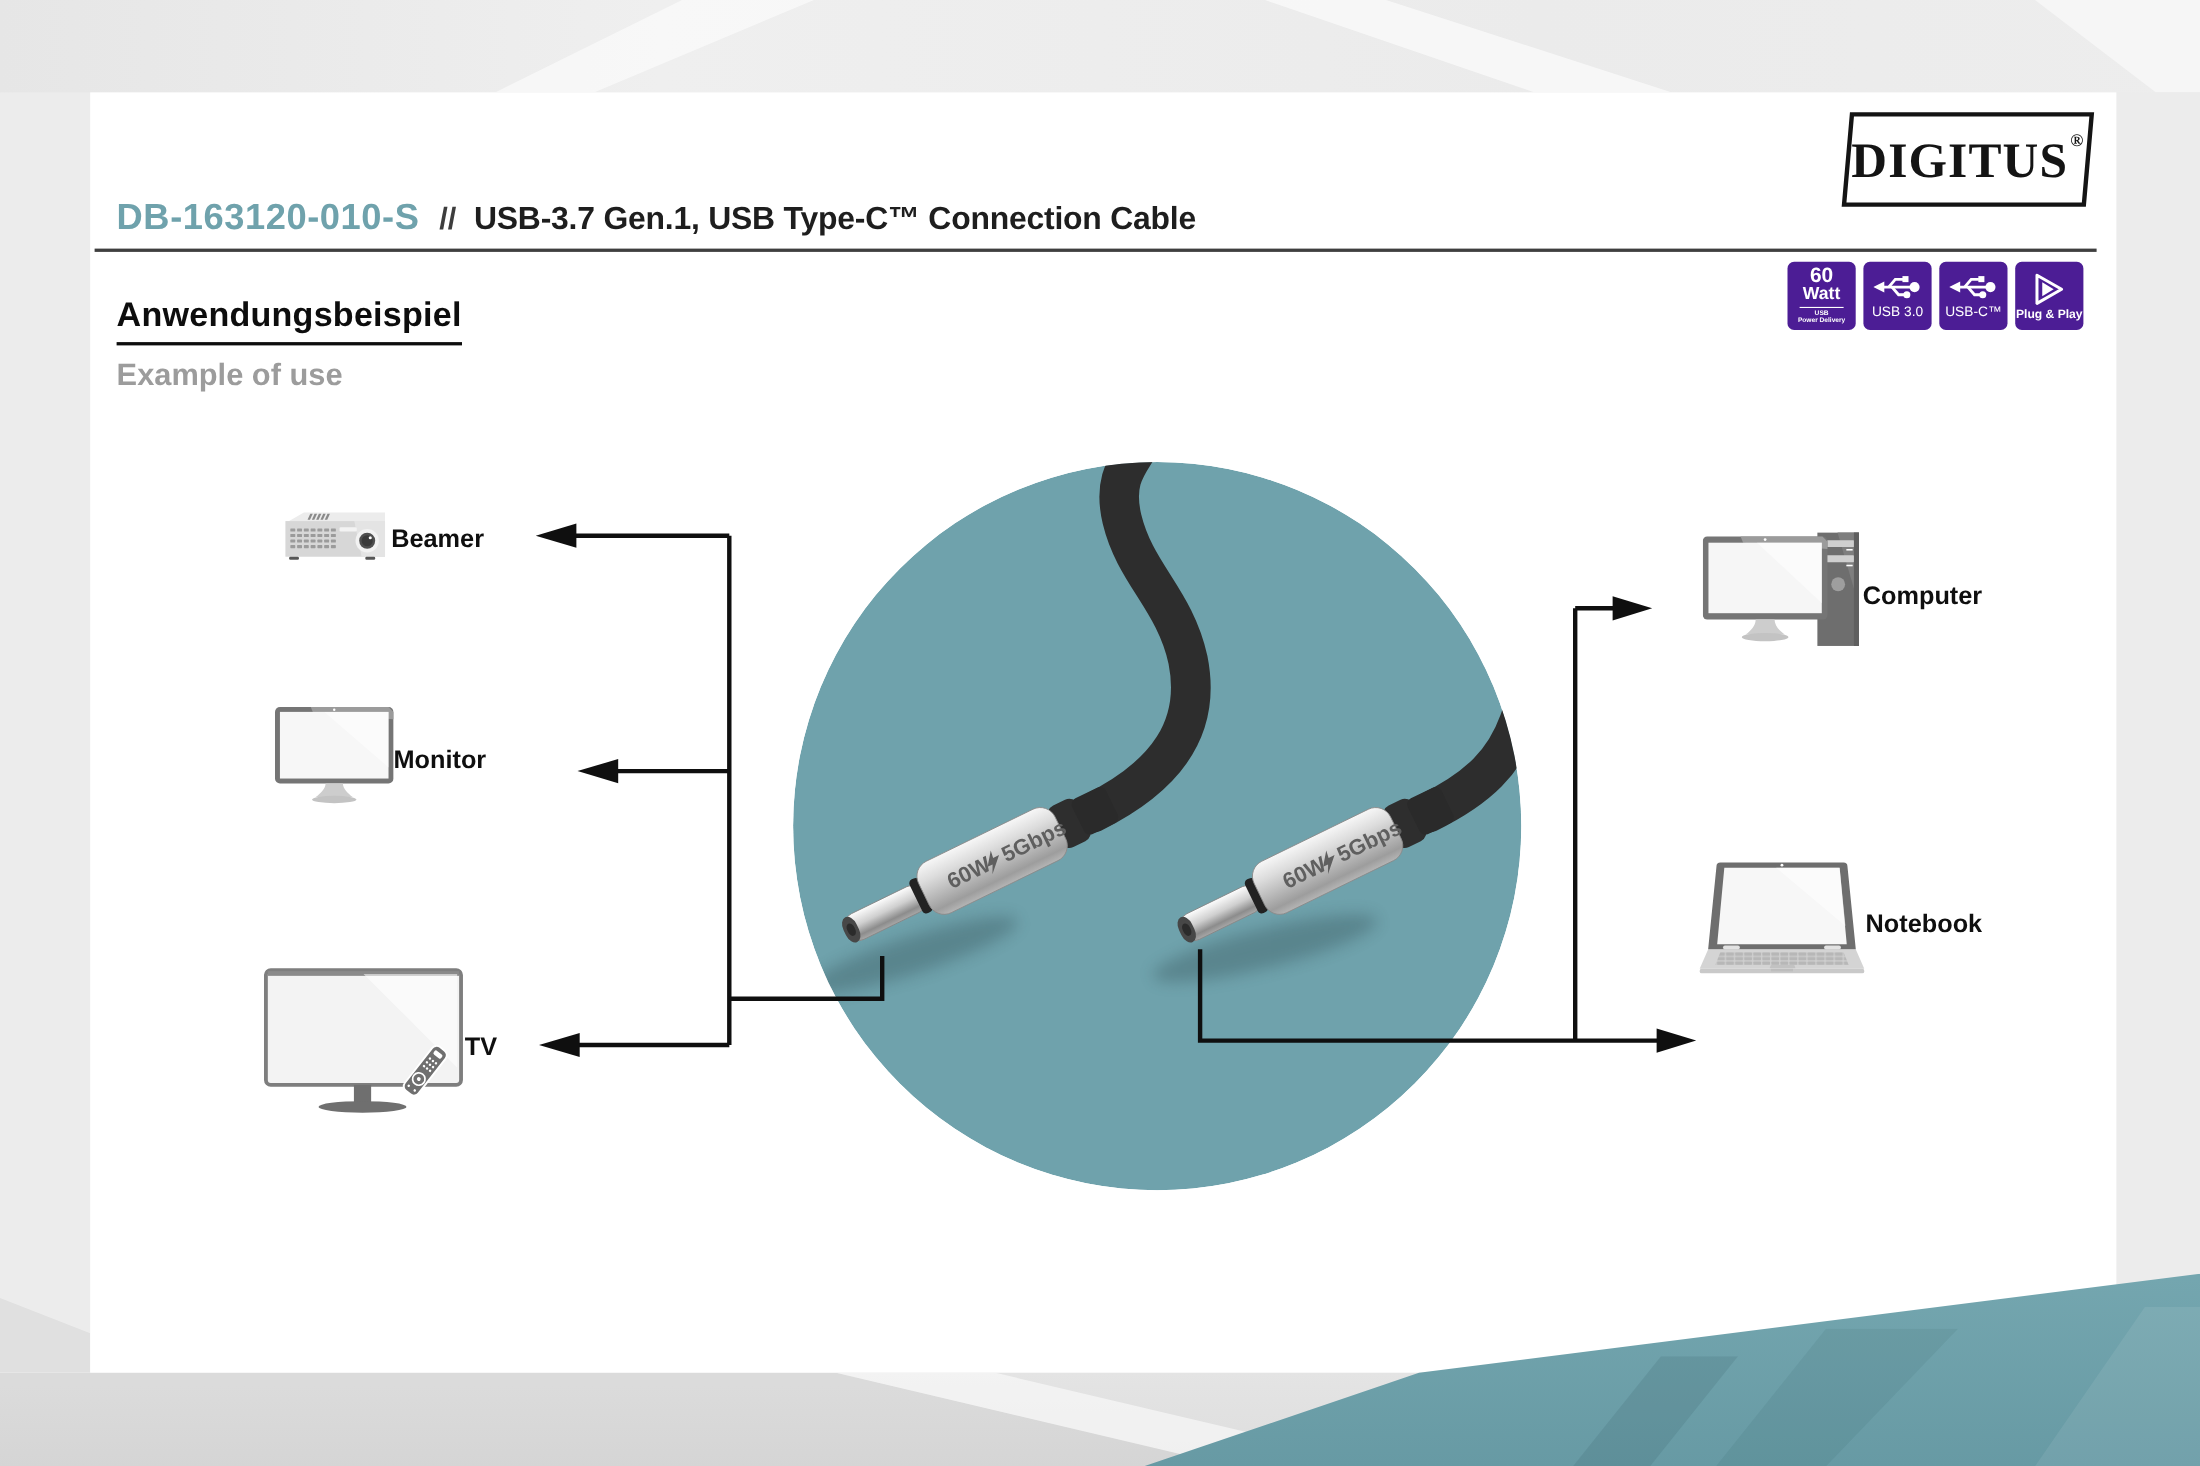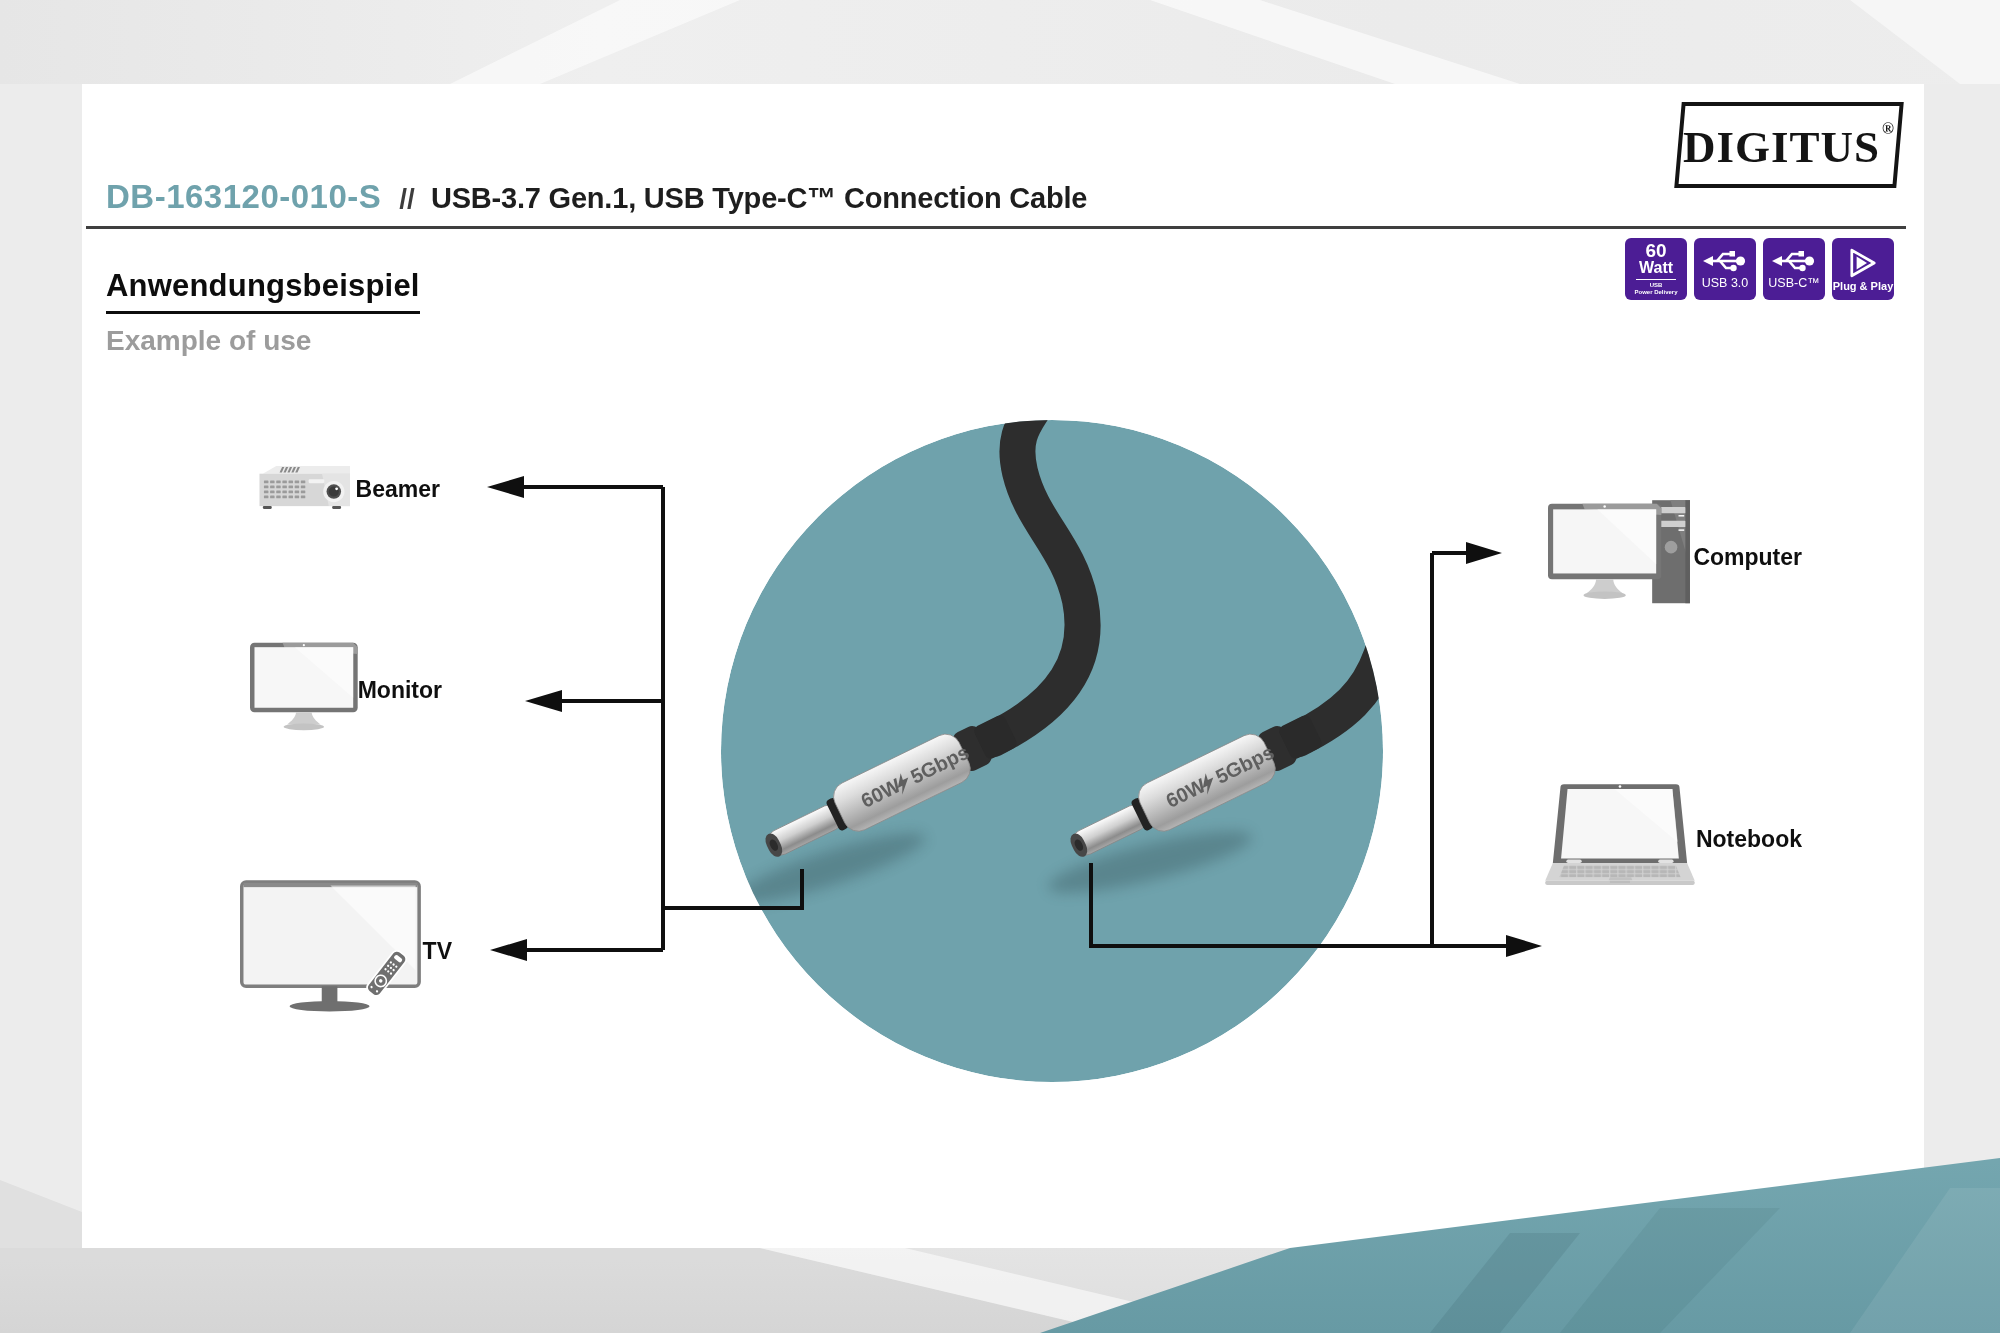--- a/index.html
+++ b/index.html
@@ -60,21 +60,21 @@
   .h-de{left:106px;top:268px;font-size:31px;font-weight:700;color:#0d0d0d;
         border-bottom:3px solid #0d0d0d;padding-bottom:7px;letter-spacing:.2px;}
   .h-en{left:106px;top:314px;font-size:28px;font-weight:700;color:#9c9c9c;margin-top:11px;}
 
   
   .dev{display:flex;flex-direction:row;align-items:center;}
   .dev-label{font-size:23px;font-weight:700;color:#0f0f0f;margin-top:6px;text-align:center;}
   .d-beamer{left:255px;top:444px;width:185px;}
   .d-monitor{left:250px;top:608px;width:192px;}
   .d-tv{left:240px;top:870px;width:212px;}
-  .d-computer{left:1548px;top:456px;width:254px;}
+  .d-computer{left:1548px;top:440px;width:254px;}
   .d-notebook{left:1544px;top:746px;width:258px;}
 
   .diagram{left:0;top:0;width:2000px;height:1333px;pointer-events:none;}
 </style>
 </head>
 <body>
 
 <div class="canvas">
 
   <div class="abs topband">

